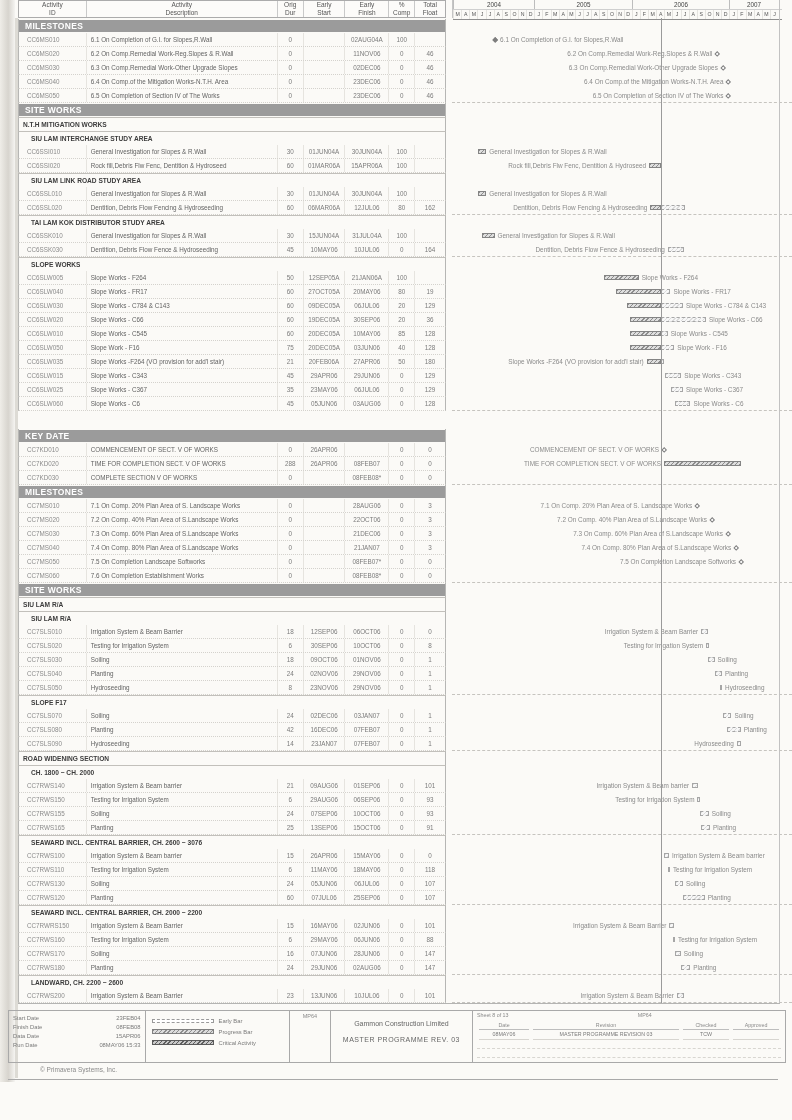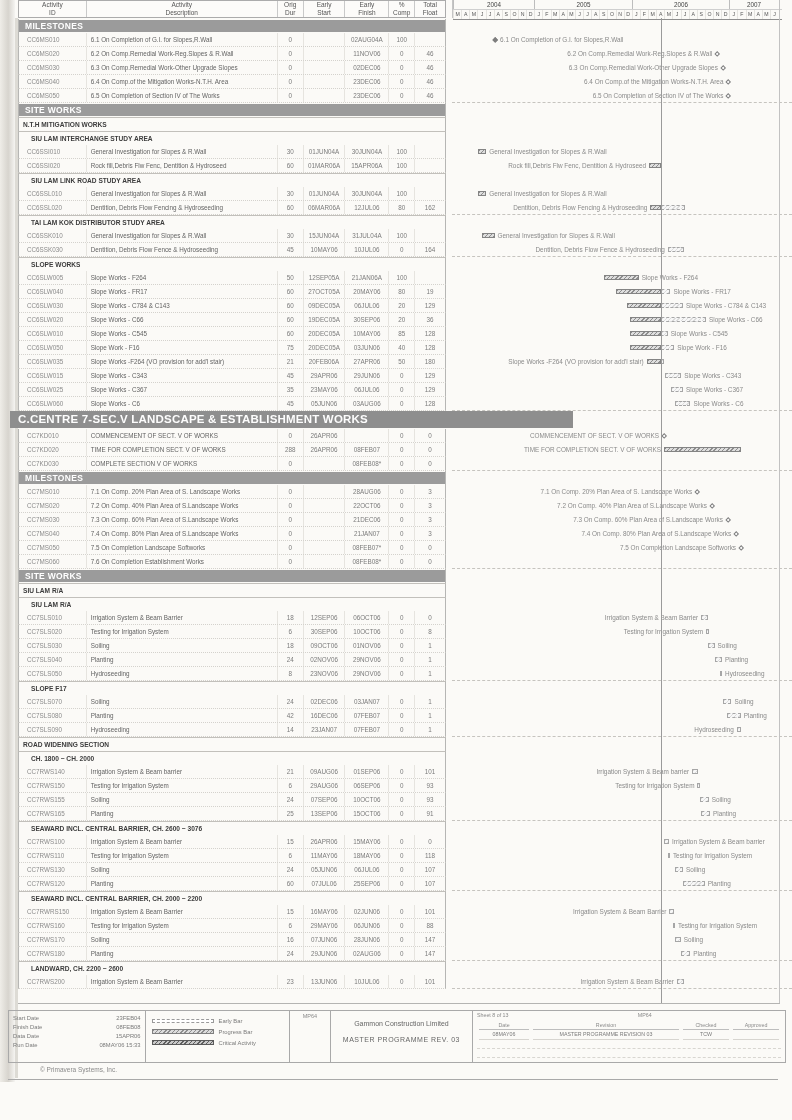--- a/index.html
+++ b/index.html
@@ -526,21 +526,26 @@
           <div class="cell " style="width: 44px;">03AUG06</div>
           <div class="cell " style="width: 26px;">0</div>
           <div class="cell " style="width: 30px;">128</div>
         </div>
         <div class="gantt">
           <div class="bar todo" style="left: 222.724px; width: 15.7751px;"></div>
           <div class="glabel" style="left: 241.499px;">Slope Works - C6</div>
         </div>
       </div>
       <div class="row bandlg">
-        <div class="bandbar-lg">C.CENTRE 7-SEC.V LANDSCAPE &amp; ESTABLISHMENT WORKS</div>
+        <div class="gantt"></div>
+      </div>
+      <div class="row band">
+        <div class="tbl">
+          <div class="bandfill">KEY DATE</div>
+        </div>
         <div class="gantt"></div>
       </div>
       <div class="row act">
         <div class="tbl">
           <div class="cell c-id" style="width: 68px;">CC7KD010</div>
           <div class="cell c-desc" style="width: 192px;">COMMENCEMENT OF SECT. V OF WORKS</div>
           <div class="cell " style="width: 26px;">0</div>
           <div class="cell " style="width: 42px;">26APR06</div>
           <div class="cell " style="width: 44px;"></div>
           <div class="cell " style="width: 26px;">0</div>

